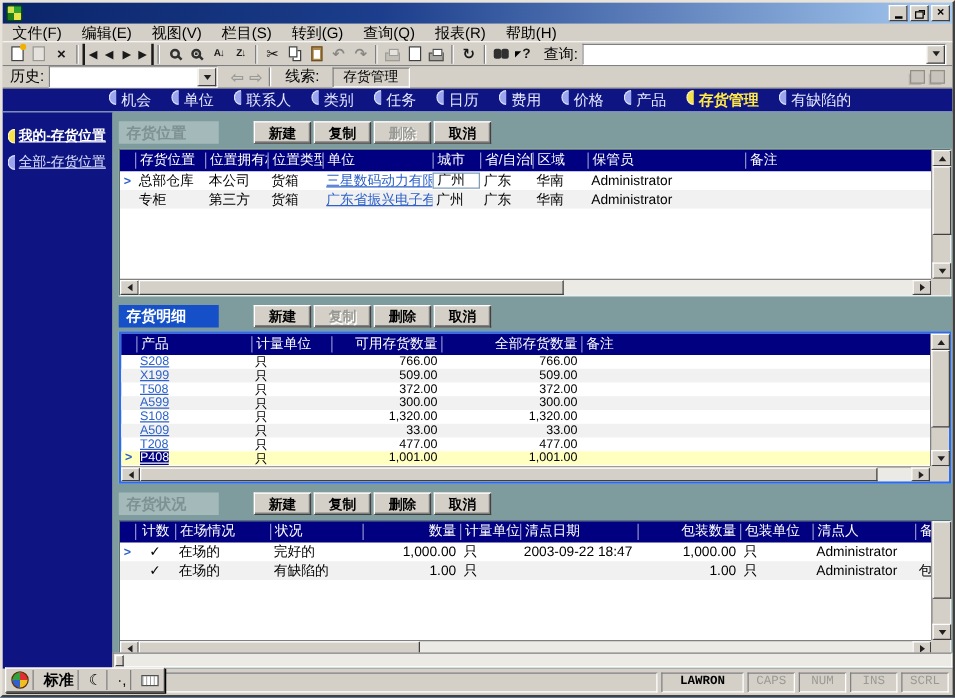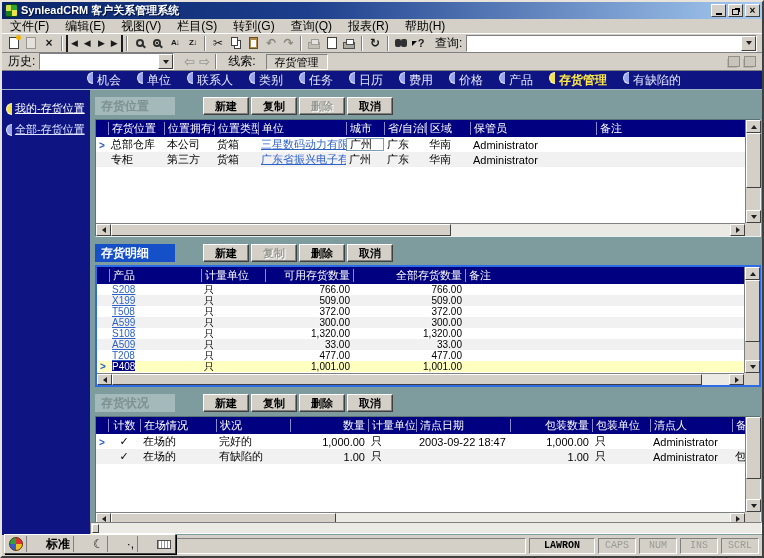--- a/index.html
+++ b/index.html
@@ -77,21 +77,21 @@
   .tab{display:inline-flex;align-items:flex-start;gap:4px;font-size:12px;color:#E6E8FF;white-space:nowrap;cursor:default;}
   .flag{width:6px;height:12px;border-radius:6px 0 0 6px;background:#9CA6EE;border:1px solid #E0E4FF;border-right:none;}
   .tab.active{color:#FFE946;font-weight:bold;}
   .tab.active .flag{background:#F5E24B;border-color:#FFF8C0;}
   
   .main{position:absolute;left:0;top:88px;right:0;bottom:21px;display:flex;}
   .sidebar{width:88px;background:#0E1582;padding-top:8px;}
   .side-item{display:flex;align-items:center;gap:3px;padding:3px 2px 3px 4px;font-size:11px;
       color:#DDE2FF;white-space:nowrap;cursor:default;}
   .side-item .label{text-decoration:underline;}
-  .side-item.active{color:#fff;font-weight:normal;}
+  .side-item.active{color:#fff;font-weight:bold;}
   .side-item .flag{flex:0 0 auto;}
   .content{flex:1;background:#7E9C9E;position:relative;}
   
   .sec-head{position:absolute;left:5px;width:666px;height:18px;display:flex;align-items:center;}
   .sec-label{width:80px;height:18px;line-height:18px;padding-left:6px;font-size:12px;font-weight:bold;}
   .sec-label.inactive{background:#A3B9BA;color:#7E9293;}
   .sec-label.activelbl{background:#1550C8;color:#fff;}
   .sec-btns{display:flex;margin-left:28px;gap:2px;}
   .btn{width:46px;height:18px;background:#D4D0C8;border:1px solid;border-color:#fff #404040 #404040 #fff;
       box-shadow:inset -1px -1px 0 #808080;font-size:11px;font-weight:bold;color:#000;
@@ -145,38 +145,37 @@
   .statusbar{position:absolute;left:0;bottom:0;right:0;height:21px;background:#D4D0C8;
       display:flex;align-items:center;padding:2px 3px;gap:3px;}
   .spanel{height:16px;border:1px solid;border-color:#808080 #fff #fff #808080;
       display:flex;align-items:center;justify-content:center;font-size:10px;padding:0 4px;}
   .spanel.wide{flex:1;}
   .spanel.user{width:66px;font-weight:bold;color:#000;font-family:"Liberation Mono","DejaVu Sans Mono",monospace;}
   .spanel.ind{width:38px;color:#9a9a94;font-family:"Liberation Mono","DejaVu Sans Mono",monospace;}
   
   .ime{position:absolute;left:2px;bottom:2px;height:20px;background:#D4D0C8;
       border:1px solid;border-color:#fff #404040 #404040 #fff;box-shadow:1px 1px 0 #000;
-      display:flex;align-items:center;padding:1px;gap:16px;z-index:5;}
+      display:flex;align-items:center;padding:1px;gap:5px;z-index:5;}
   .ime-cell{height:16px;display:flex;align-items:center;justify-content:center;padding:0 3px;
       border-right:1px solid #808080;font-size:12px;}
   .ime-cell:last-child{border-right:none;}
   .ime-logo{width:14px;height:14px;border-radius:50%;
       background:conic-gradient(#E03030 0 25%,#F0C020 25% 50%,#3060D0 50% 75%,#30A040 75% 100%);border:1px solid #603000;}
   .ime-label{font-weight:bold;font-size:12px;}
   .ime-kbd{width:14px;height:9px;background:#fff;border:1px solid #505050;
       background-image:linear-gradient(90deg,#999 1px,transparent 1px);background-size:3px 100%;}
 </style>
 </head>
 <body>
 
 <div class="root">
 
   <div class="titlebar">
     <span class="appicon"></span>
-    <span class="titletext">SynleadCRM 客户关系管理系统</span>
     <span class="winbtns">
       <span class="wb">
           <span class="min-glyph"></span>
         </span>
       <span class="wb">
           <span class="restore-glyph"></span>
         </span>
       <span class="wb">×</span>
     </span>
   </div>

